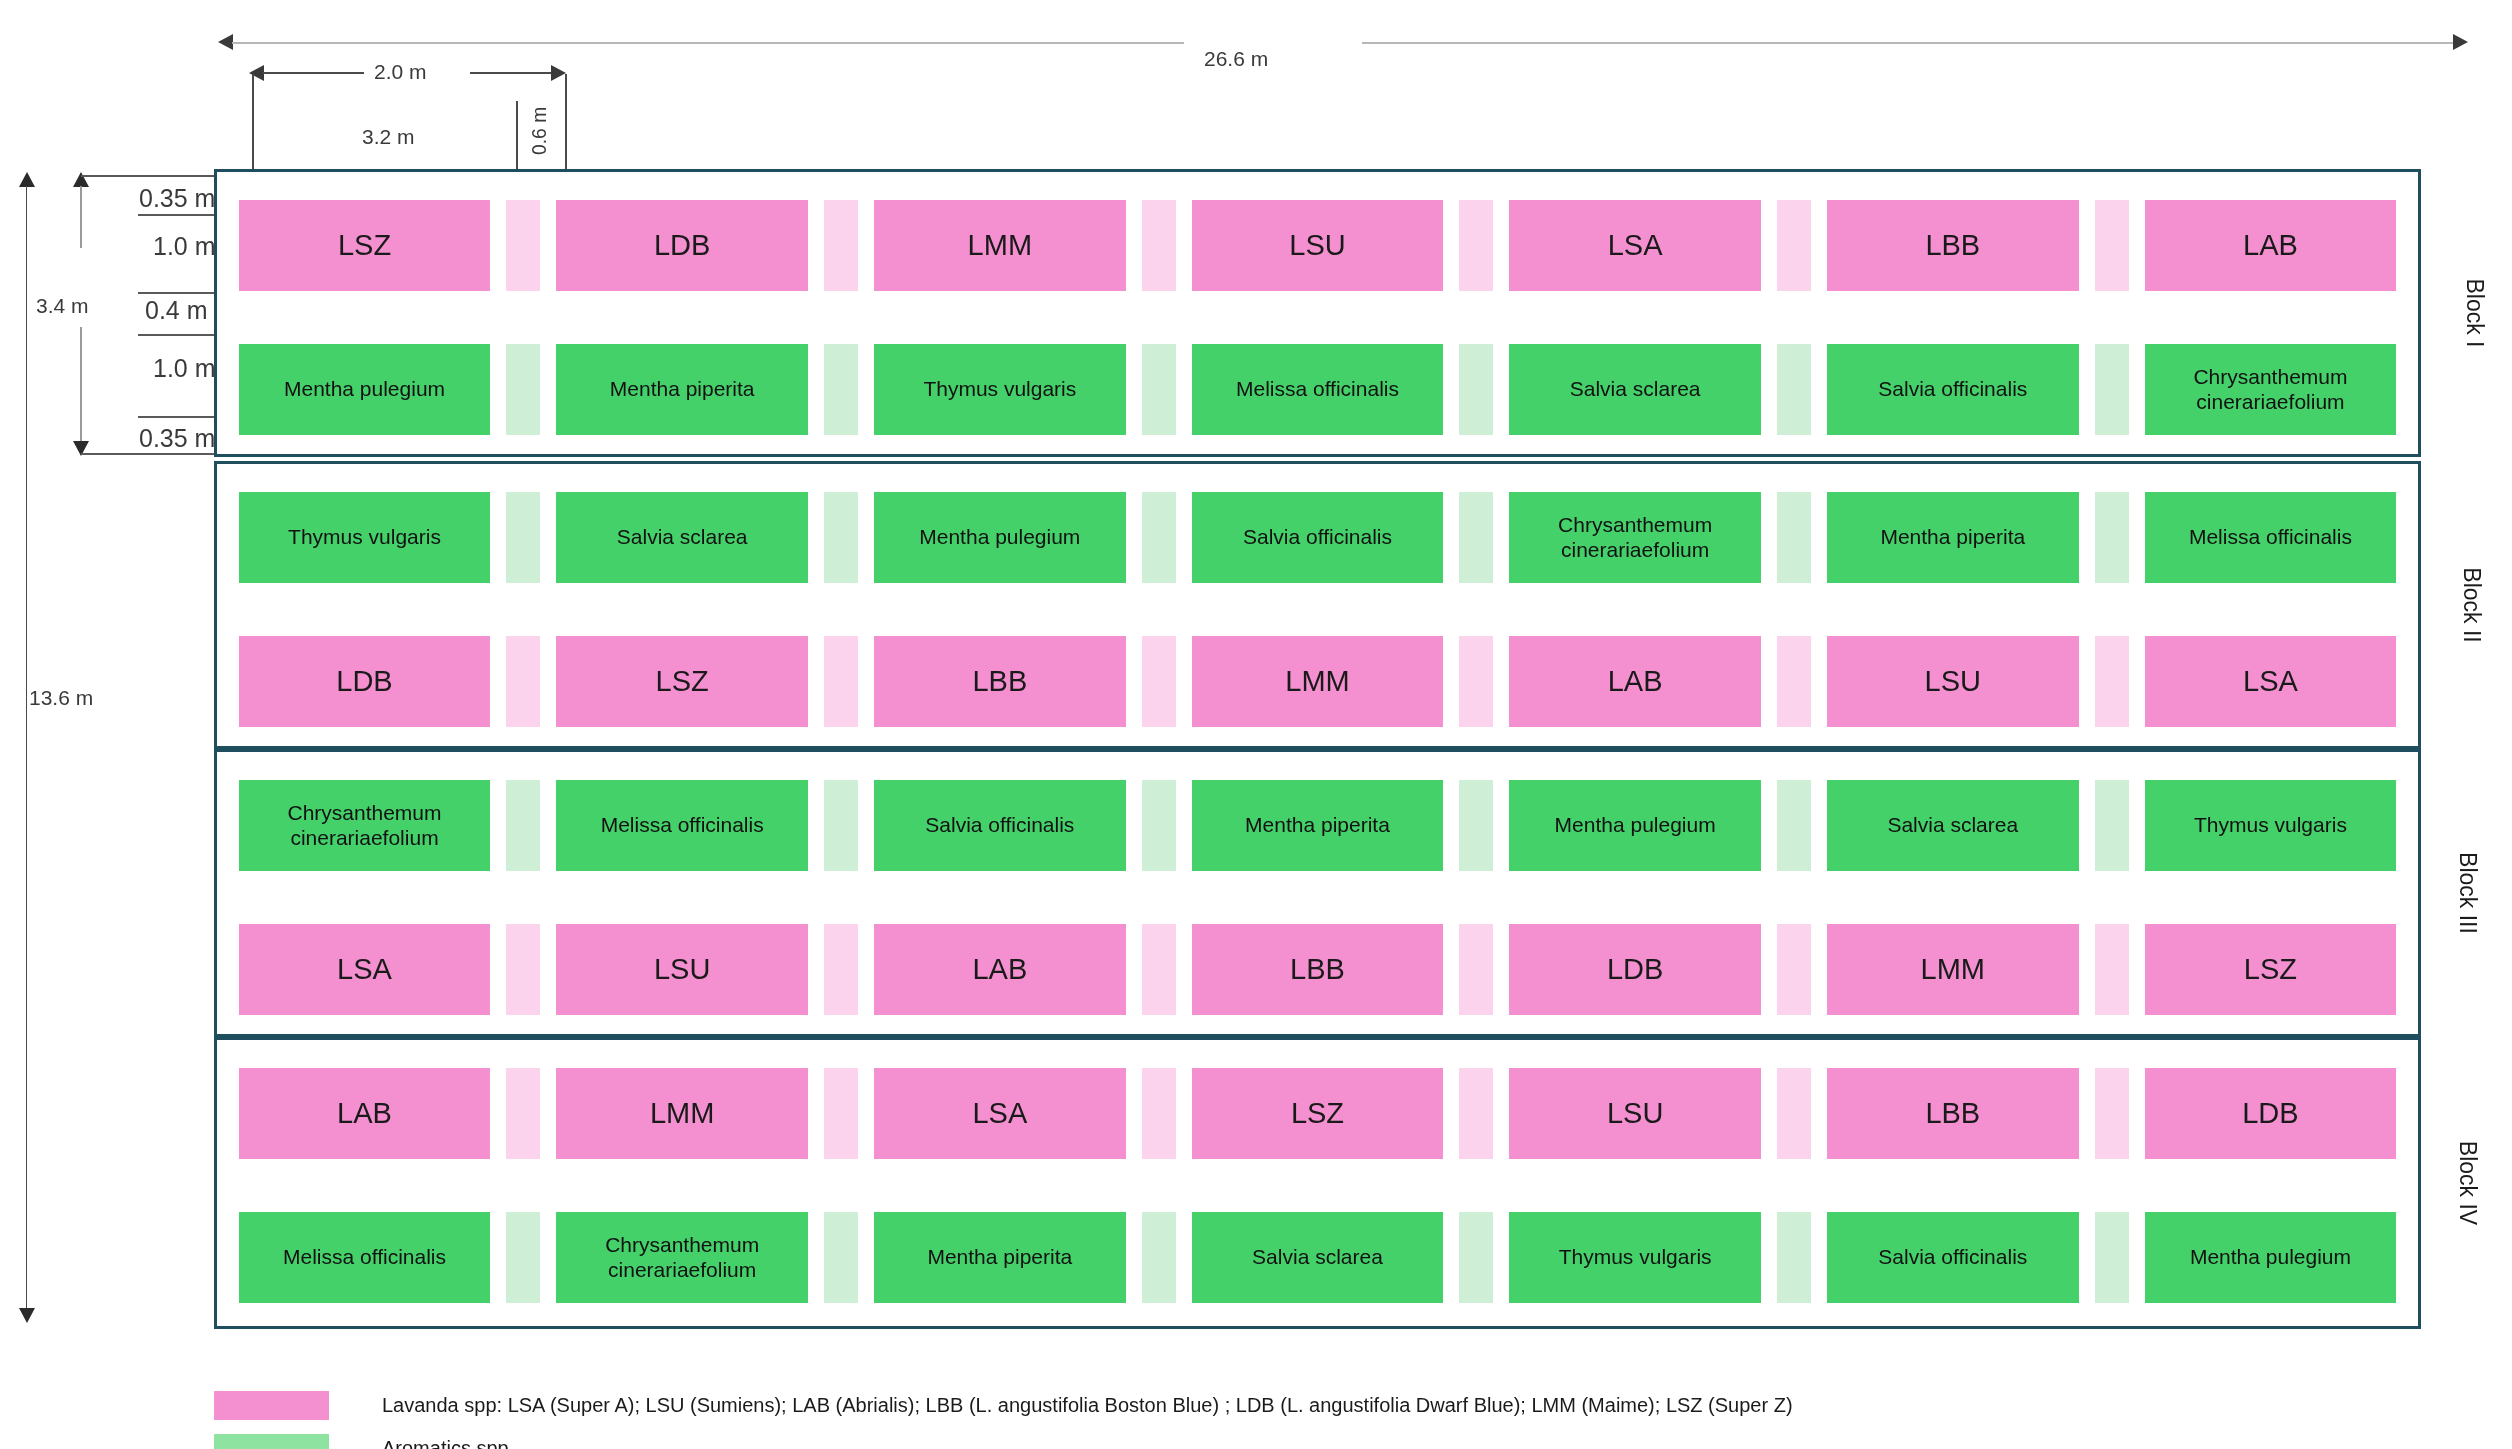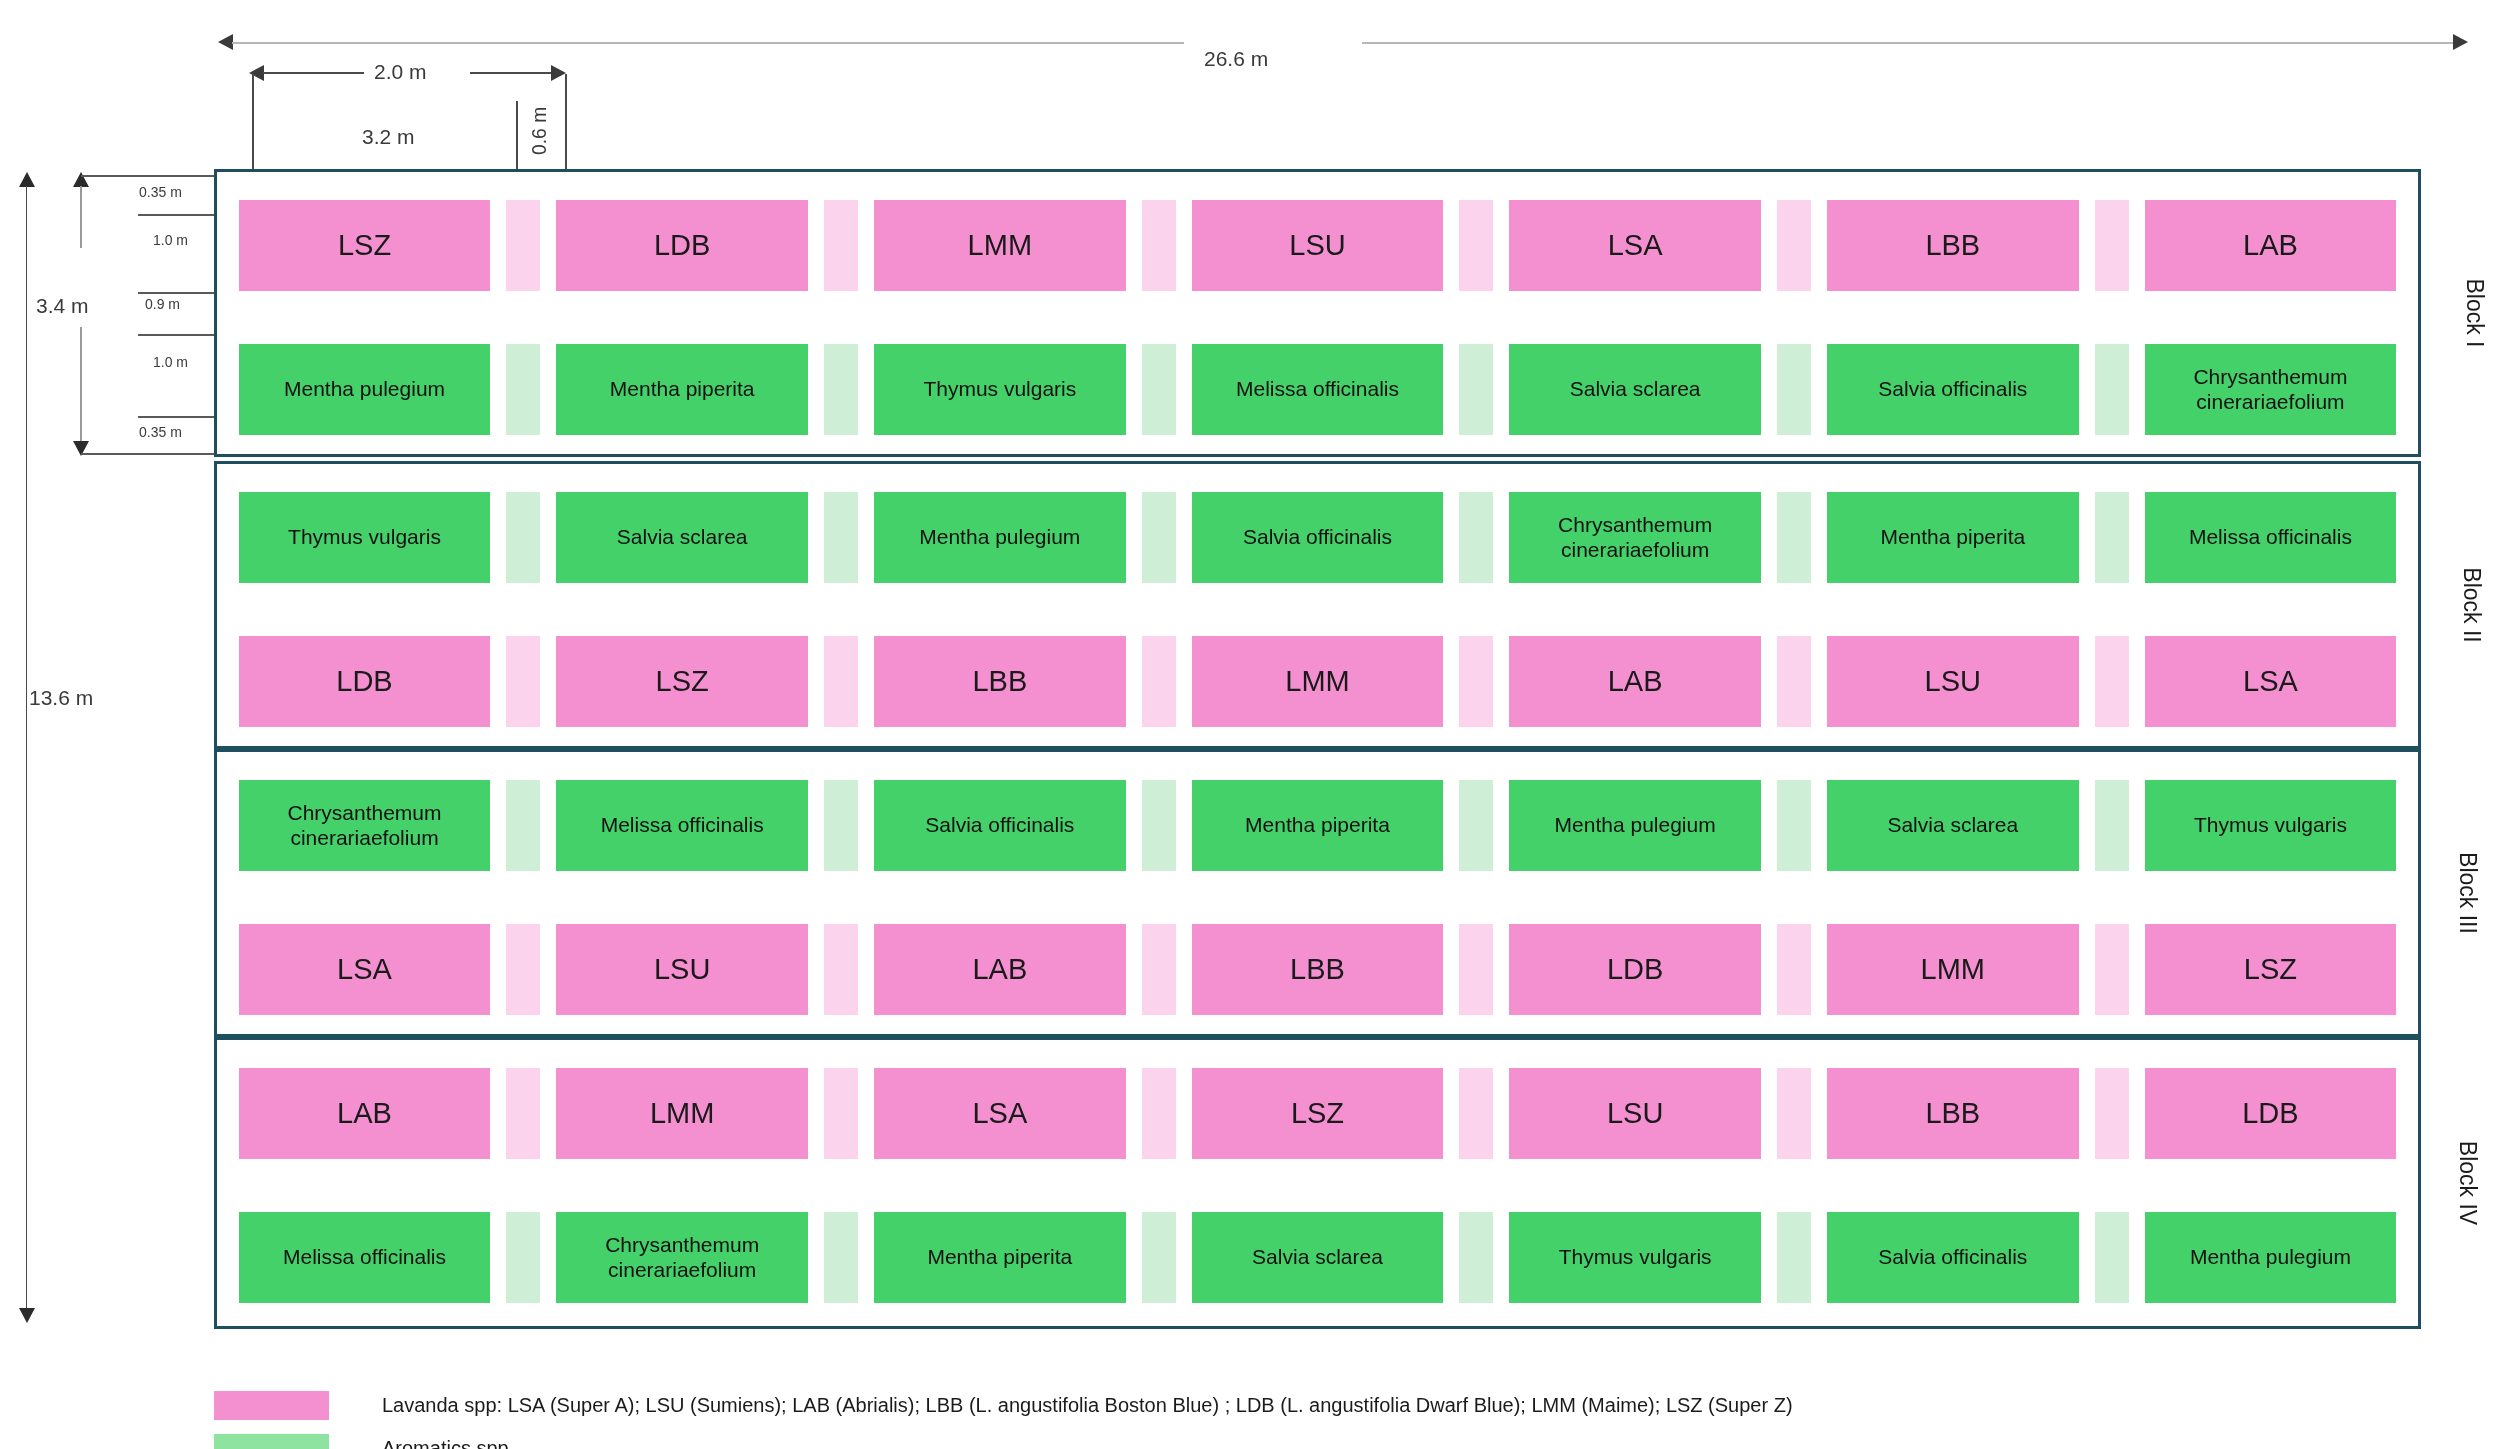--- a/index.html
+++ b/index.html
@@ -18,21 +18,21 @@
 
   
   .abs { position: absolute; }
   .dim-label {
     position: absolute;
     font-size: 21px;
     color: #3a3a3a;
     white-space: nowrap;
     font-family: "Liberation Sans", sans-serif;
   }
-  .dim-label.small { font-size: 14px; text-align: right; }
+  .dim-label.small { font-size: 25px; text-align: right; }
   .hline {
     position: absolute;
     height: 2.3px;
     background: #5a5a5a;
   }
   .hline.light { background: #b7b7b7; height: 2.3px; }
   .vline {
     position: absolute;
     width: 2.3px;
     background: #5a5a5a;
@@ -215,21 +215,21 @@
   <div class="dim-label small" style="left:139px; top:184px;">0.35 m</div>
   <div class="hline" style="left:138px; top:214px; width:139px;"></div>
 </div>
 
 <div class="abs">
   <div class="dim-label small" style="left:153px; top:232px;">1.0 m</div>
   <div class="hline" style="left:138px; top:292px; width:147px;"></div>
 </div>
 
 <div class="abs">
-  <div class="dim-label small" style="left:145px; top:296px;">0.9 m</div>
+  <div class="dim-label small" style="left:145px; top:296px;">0.4 m</div>
   <div class="hline" style="left:138px; top:334px; width:147px;"></div>
 </div>
 
 <div class="abs">
   <div class="dim-label small" style="left:153px; top:354px;">1.0 m</div>
   <div class="hline" style="left:138px; top:416px; width:147px;"></div>
 </div>
 
 <div class="abs">
   <div class="dim-label small" style="left:139px; top:424px;">0.35 m</div>

